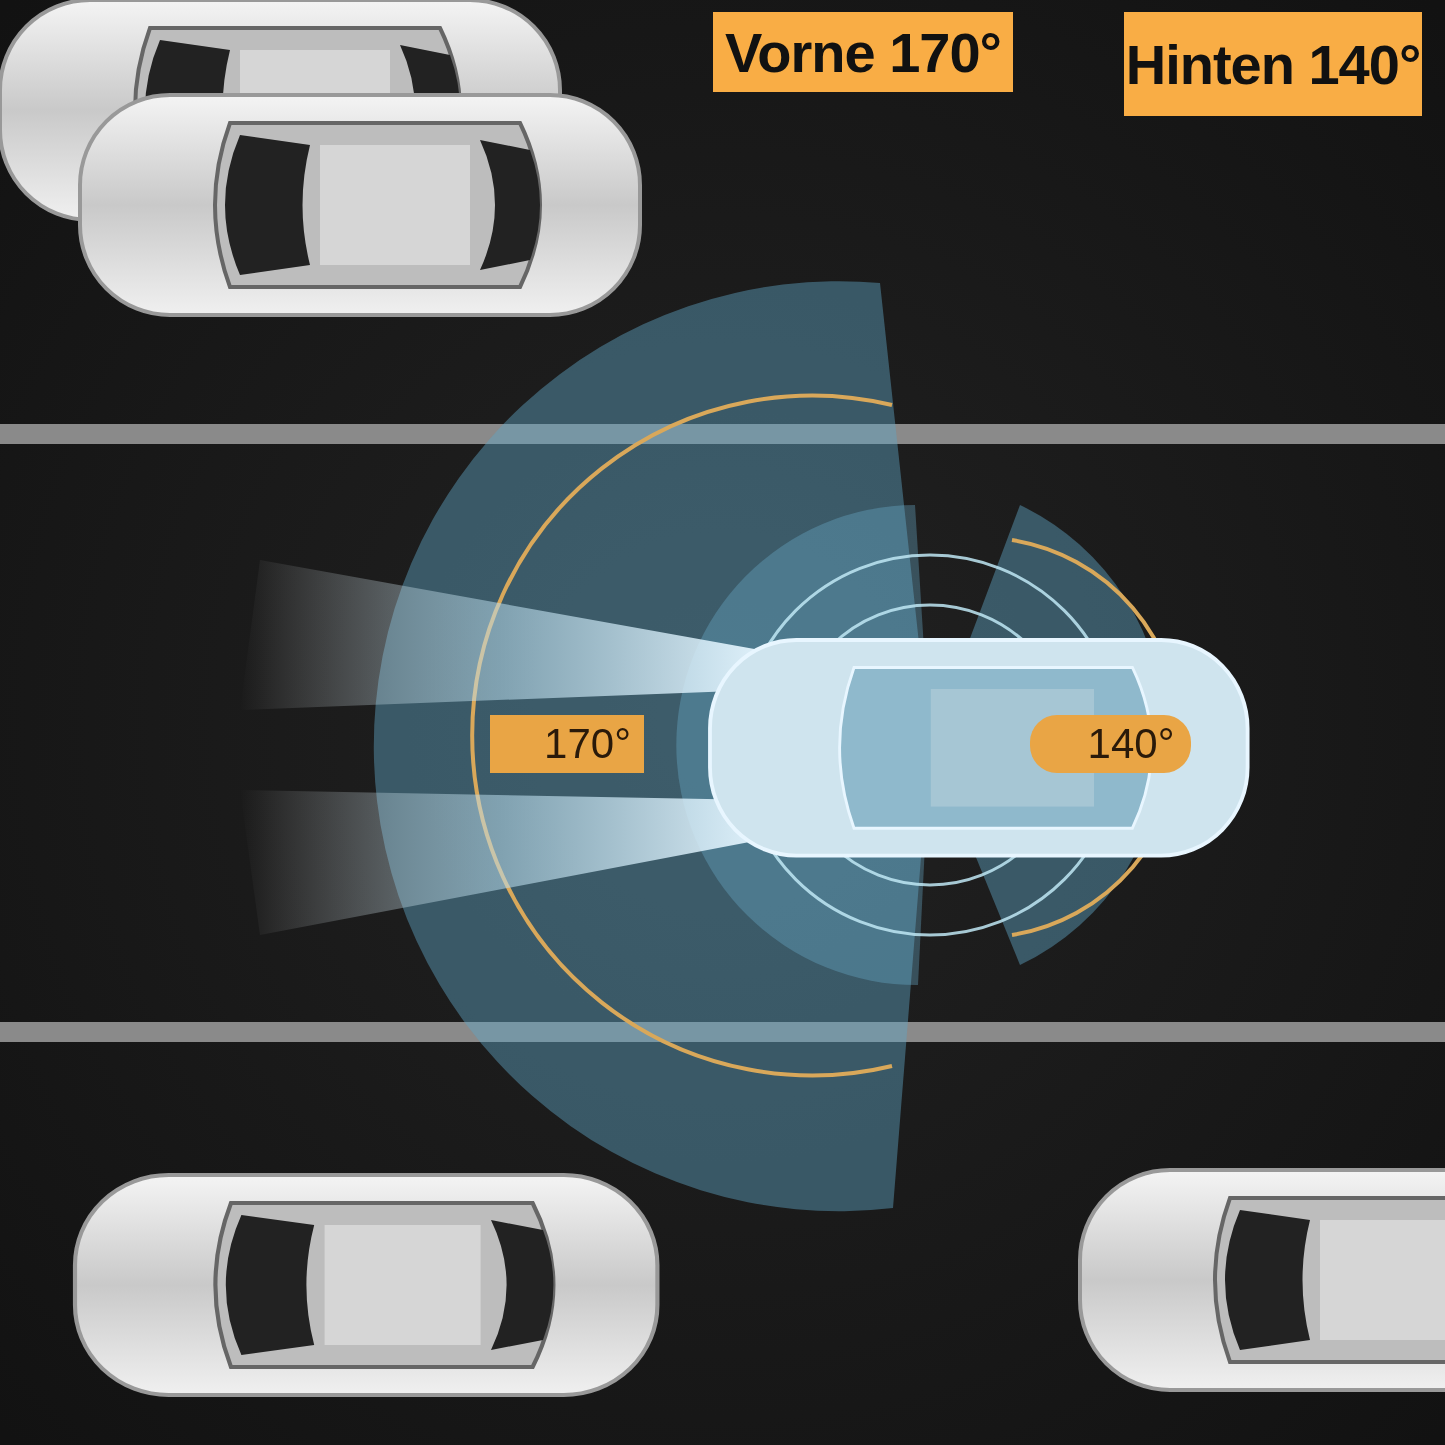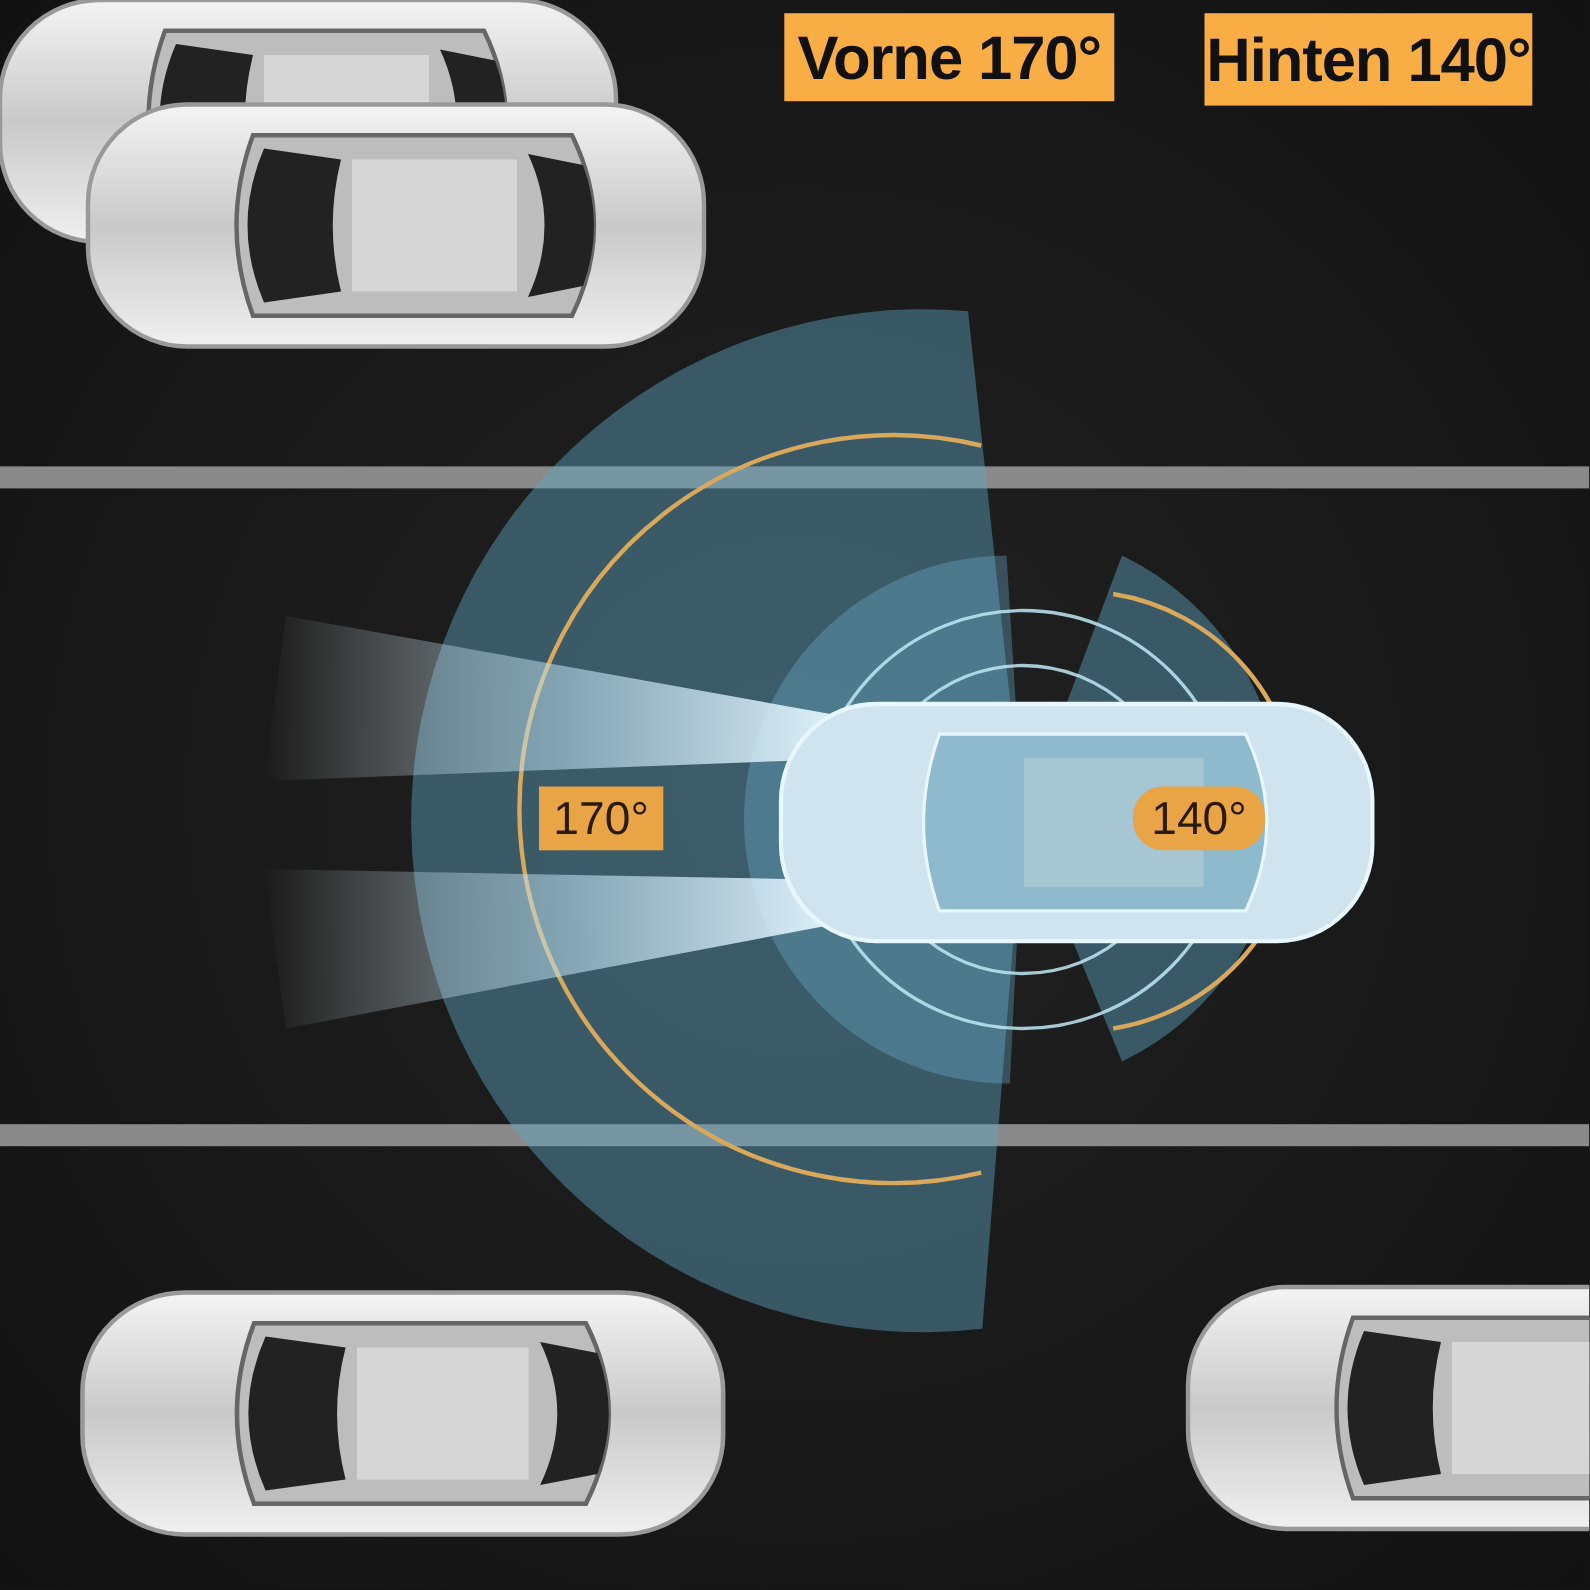--- a/index.html
+++ b/index.html
@@ -1,18 +1,18 @@
 <!DOCTYPE html>
 <html><head>
 <meta charset="utf-8">
 <style>
   html,body{margin:0;padding:0;background:#151515;}
   #scene{position:relative;width:1445px;height:1445px;overflow:hidden;background:#171717;font-family:"Liberation Sans",sans-serif;}
   .badge{position:absolute;background:#f9ad45;color:#111;font-weight:bold;font-size:56px;display:flex;align-items:center;justify-content:center;letter-spacing:-1px;}
-  .deg{position:absolute;background:#e9a545;color:#2a1a0a;font-size:42px;display:flex;align-items:center;justify-content:center;}
+  .deg{position:absolute;background:#e9a545;color:#2a1a0a;font-size:42px;display:flex;align-items:center;justify-content:center;padding-left:41px;}
   svg{position:absolute;left:0;top:0;}
 </style>
 </head>
 <body>
 
 <div id="scene">
   <svg width="1445" height="1445" viewBox="0 0 1445 1445">
     <defs>
       <radialGradient id="asph" cx="50%" cy="50%" r="70%">
         <stop offset="0" stop-color="#222"></stop>
@@ -62,16 +62,16 @@
     <use href="#car" transform="translate(1080,1170)"></use>
 
     <g transform="translate(710,640) scale(0.96,0.98)">
       <rect x="0" y="0" width="560" height="220" rx="90" fill="#cfe4ee" stroke="#e8f6ff" stroke-width="4"></rect>
       <path d="M150,28 L440,28 Q480,110 440,192 L150,192 Q120,110 150,28 Z" fill="#8fb9cc" stroke="#e8f6ff" stroke-width="3"></path>
       <rect x="230" y="50" width="170" height="120" fill="#a6c6d4"></rect>
     </g>
   </svg>
 
   <div class="badge" style="left:713px;top:12px;width:300px;height:80px;">Vorne 170°</div>
-  <div class="badge" style="left:1095px;top:12px;width:298px;height:84px;">Hinten 140°</div>
+  <div class="badge" style="left:1124px;top:12px;width:298px;height:104px;">Hinten 140°</div>
   <div class="deg" style="left:490px;top:715px;width:113px;height:58px;">170°</div>
   <div class="deg" style="left:1030px;top:715px;width:120px;height:58px;border-radius:27px;">140°</div>
 </div>
 
 </body></html>

